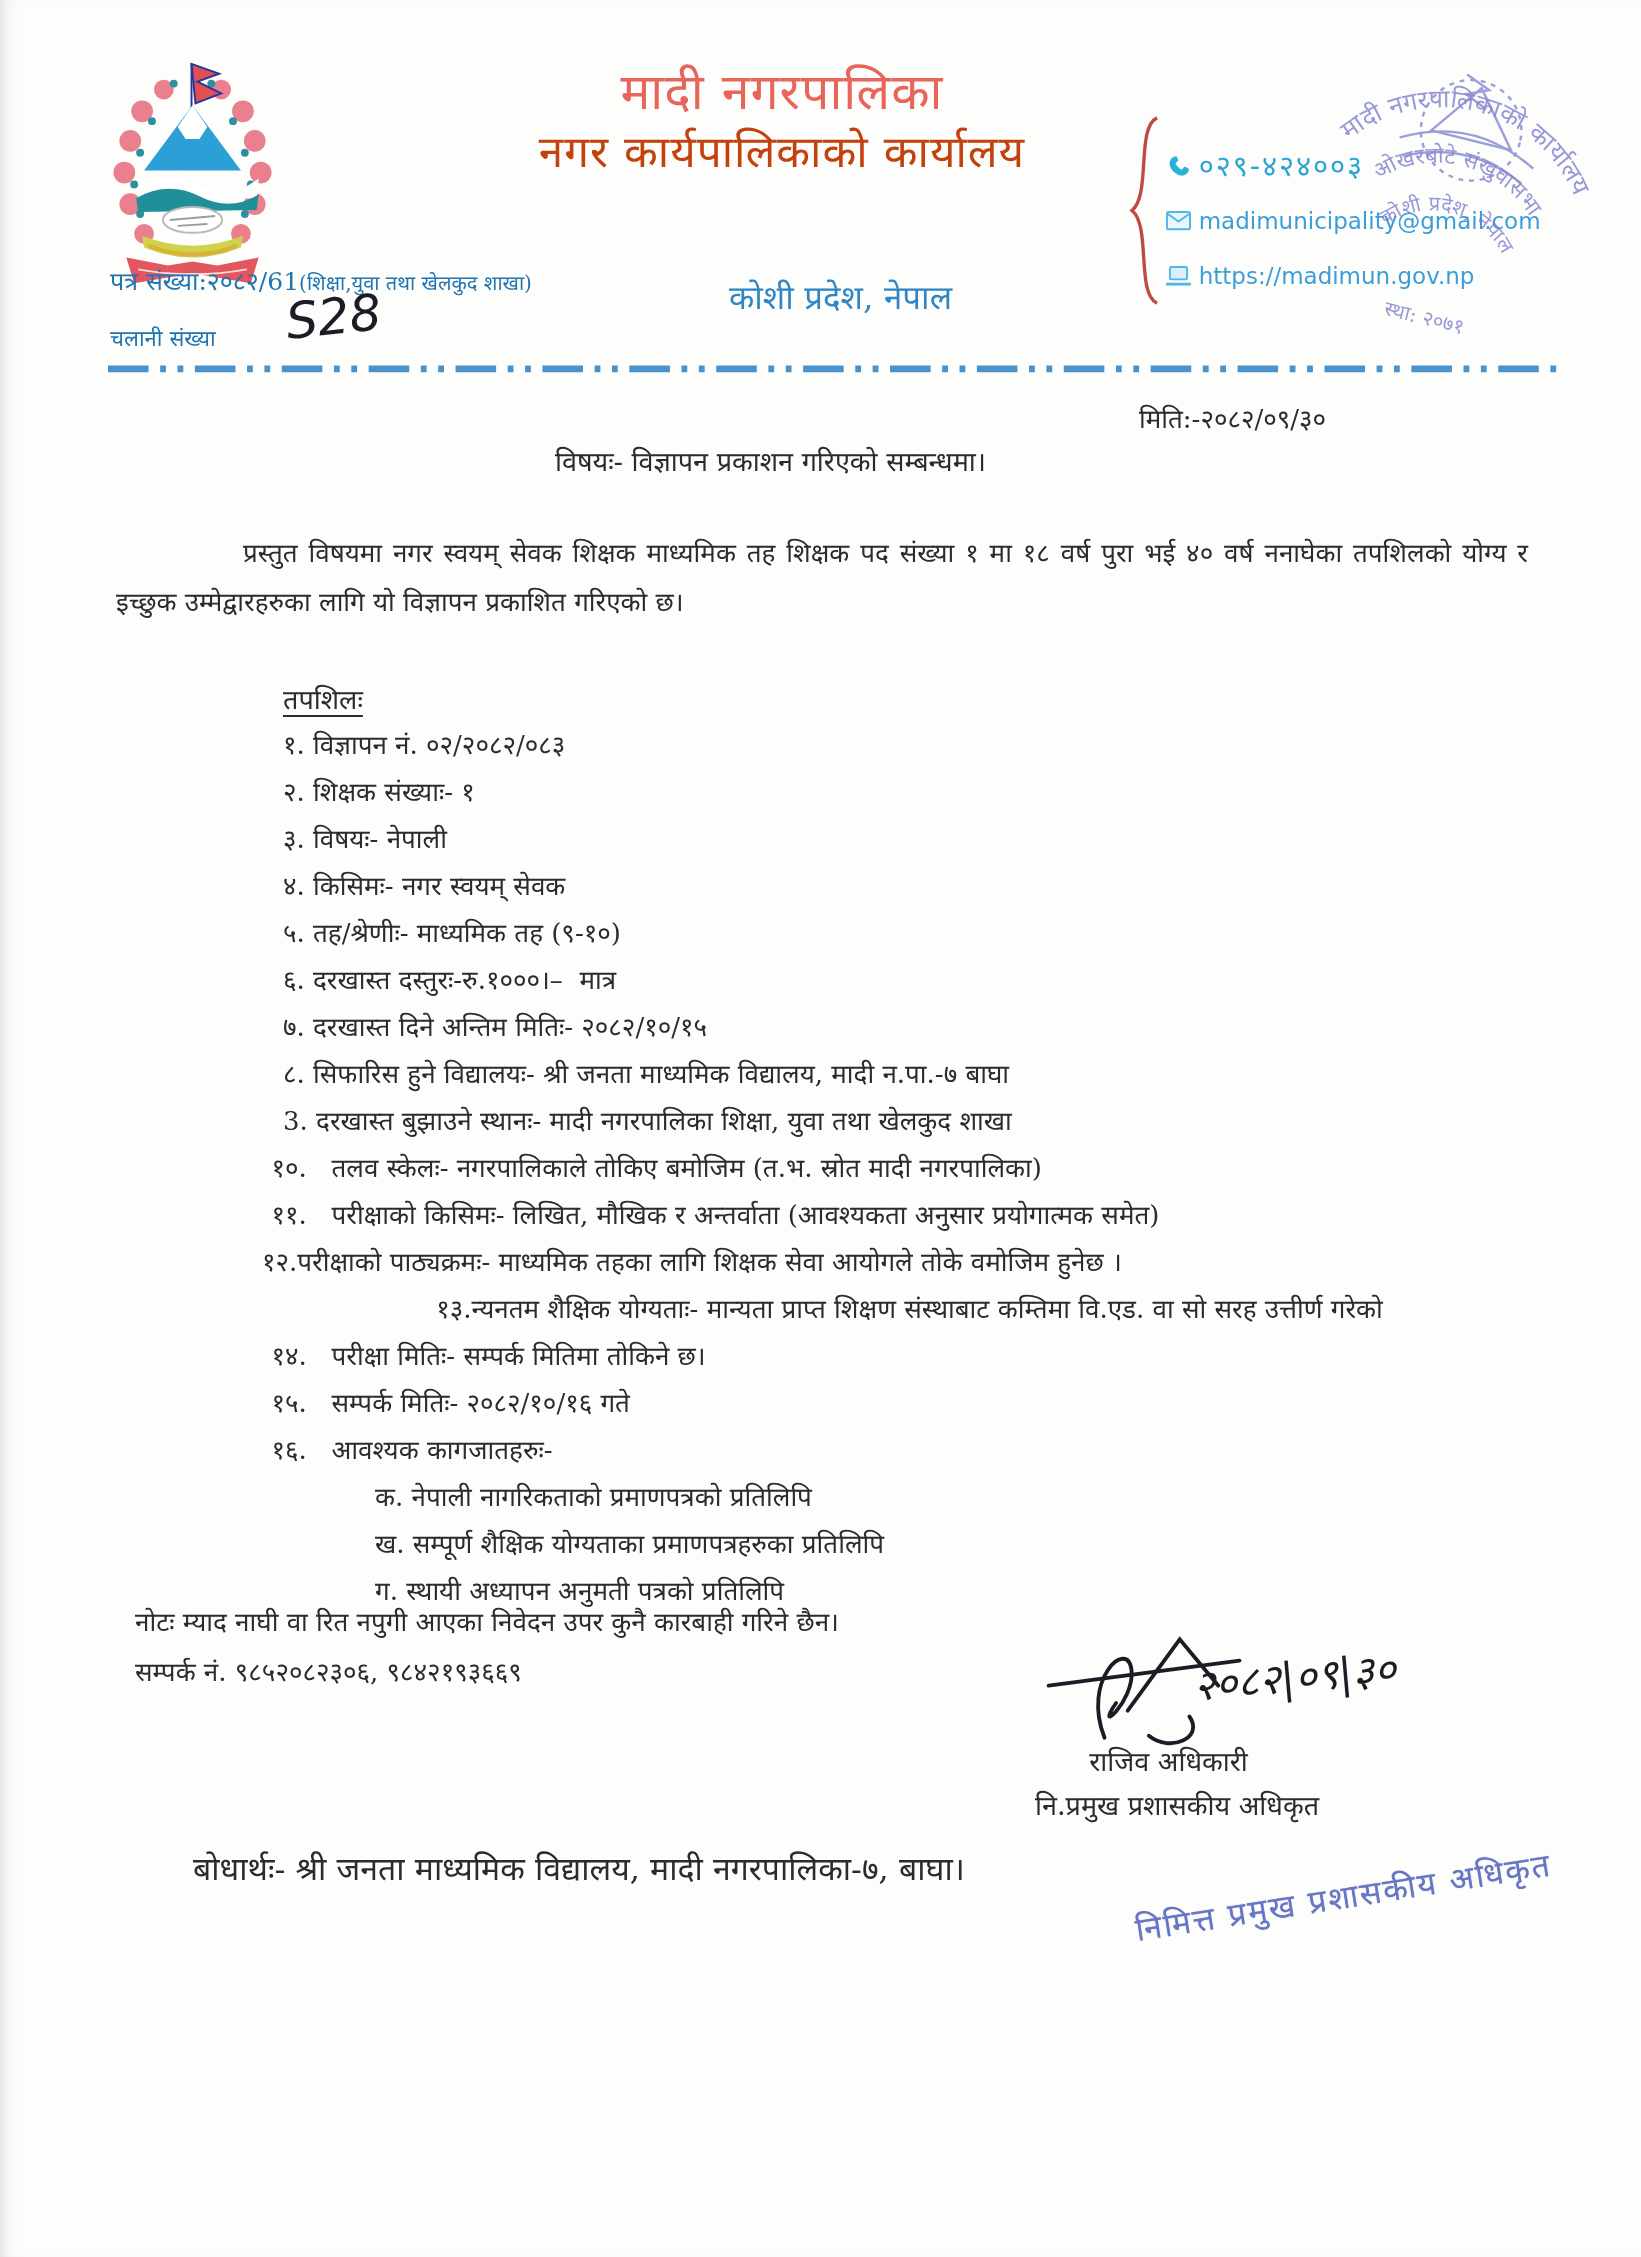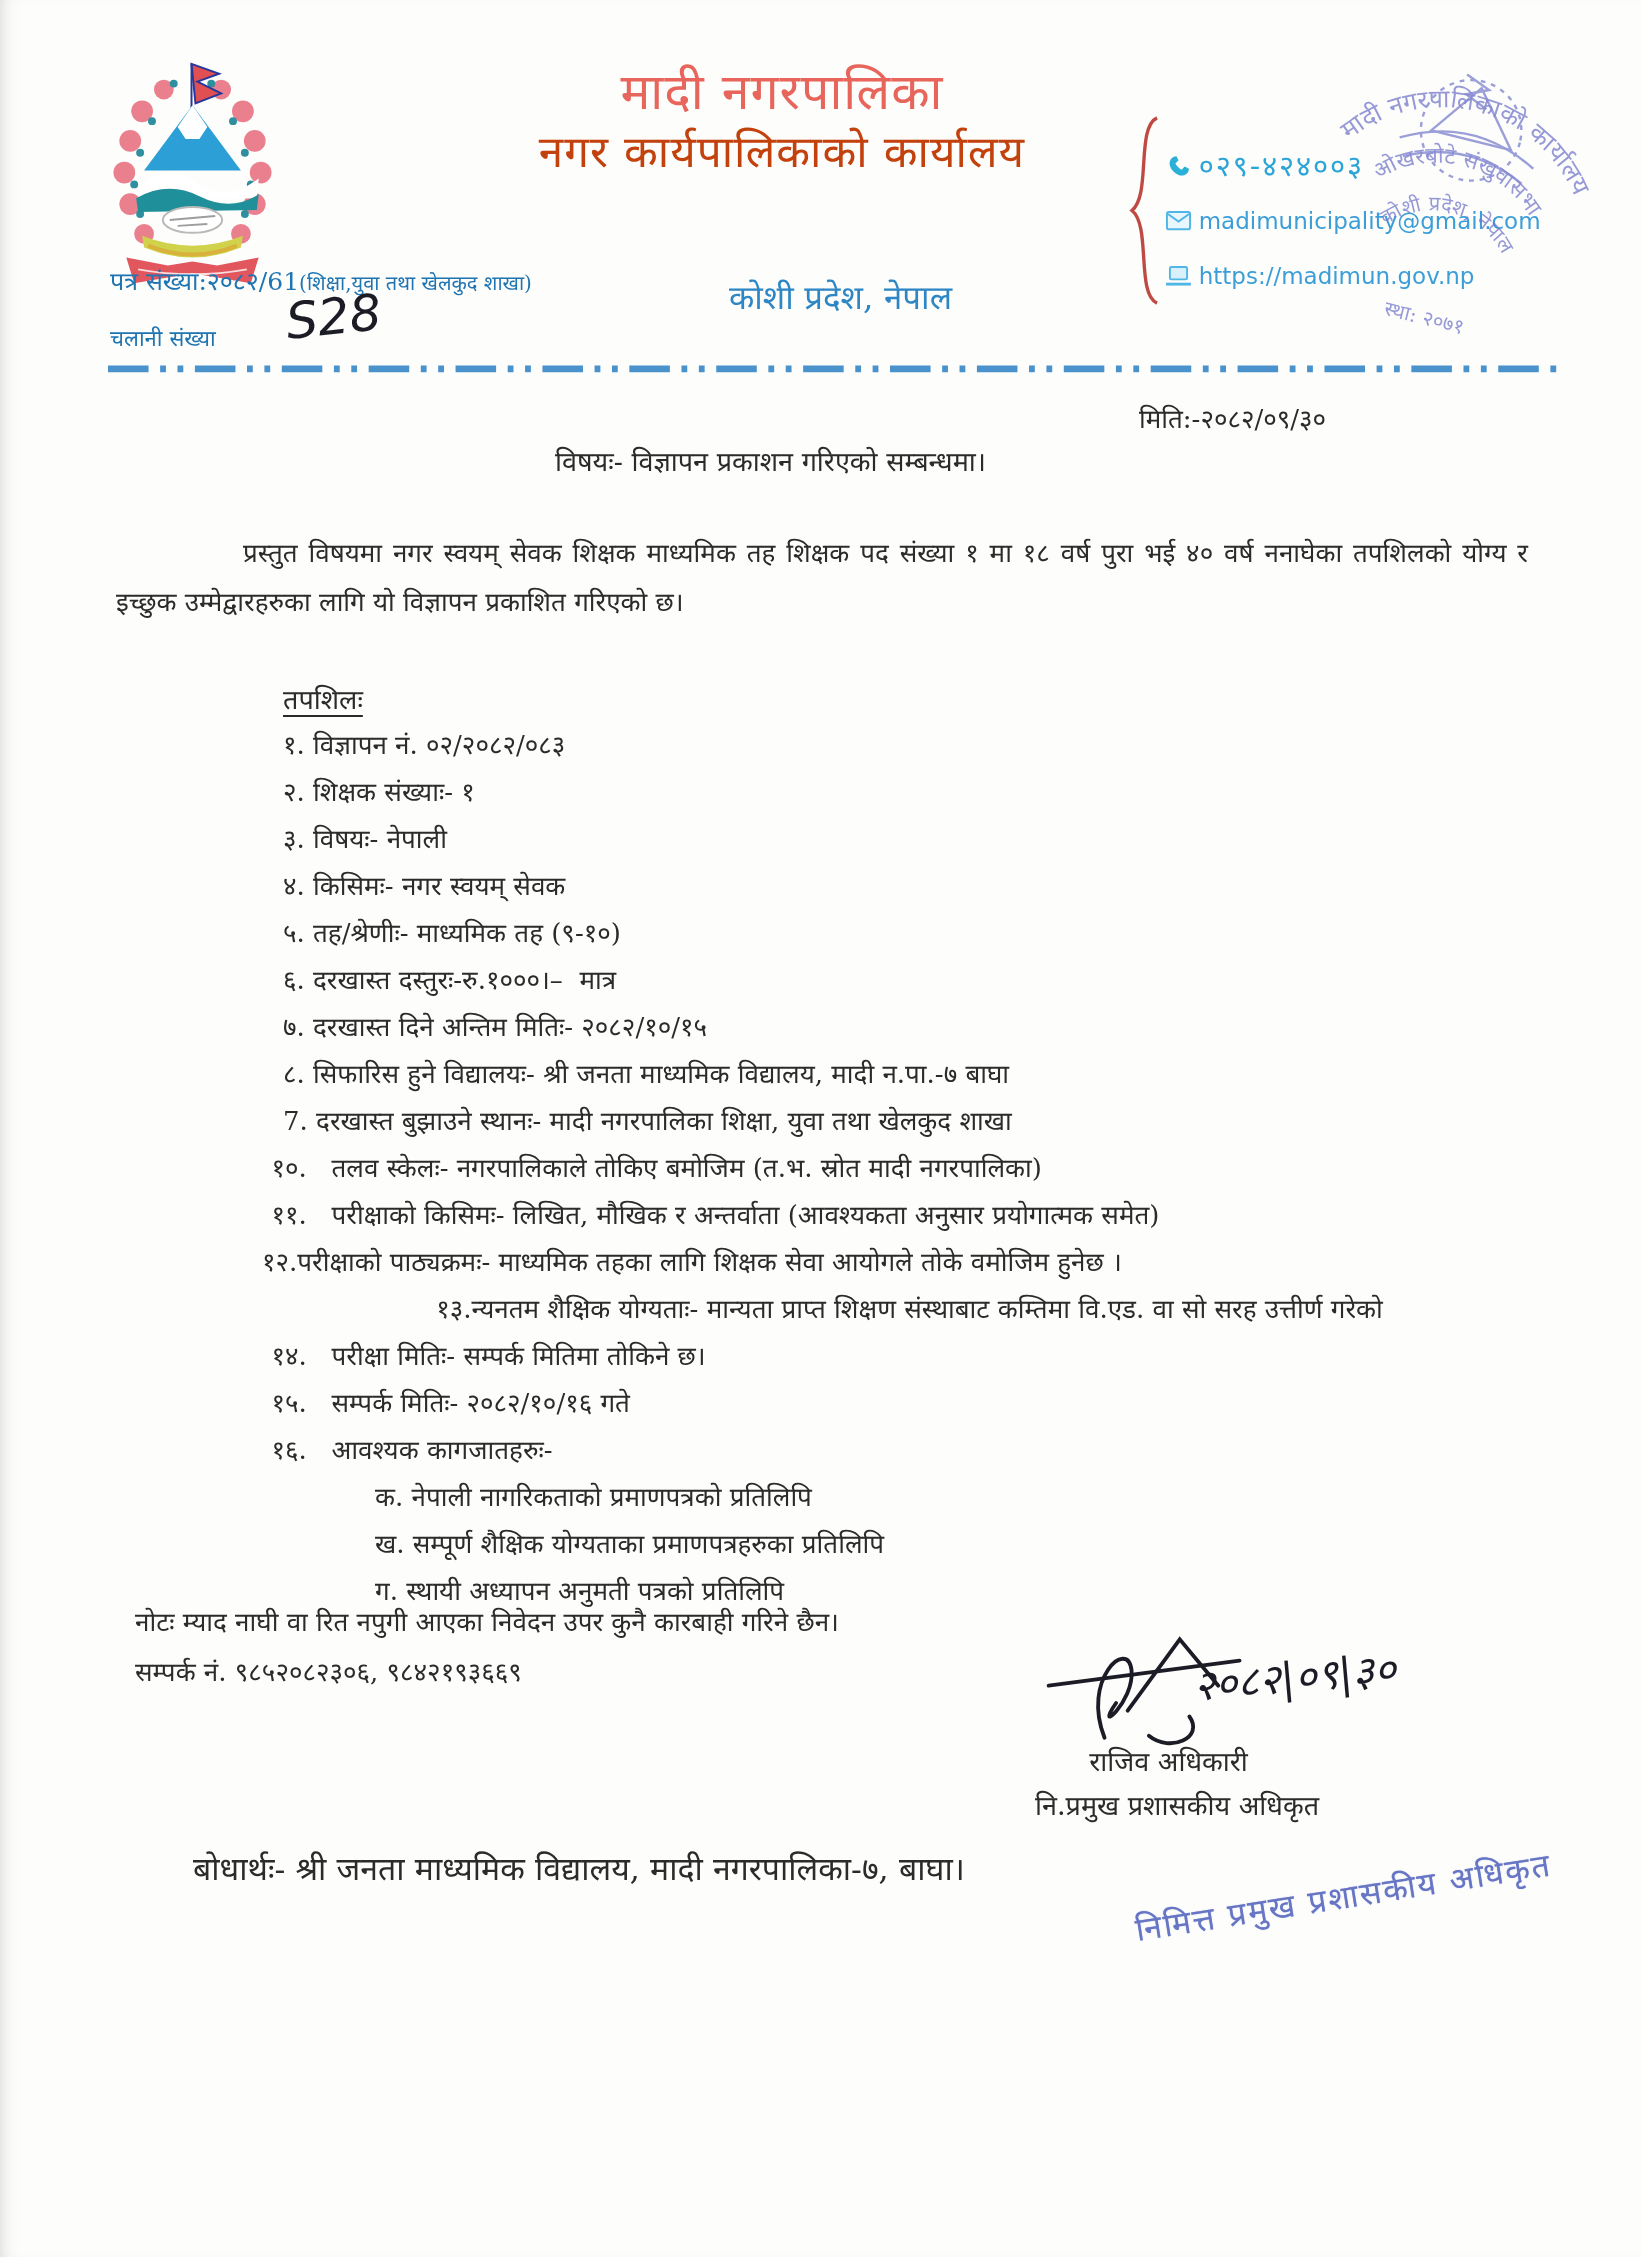--- a/index.html
+++ b/index.html
@@ -168,21 +168,21 @@
 
   <div class="abs" style="left:283px;top:722px;width:1274px;">
     <div class="item">१. विज्ञापन नं. ०२/२०८२/०८३</div>
     <div class="item">२. शिक्षक संख्याः- १</div>
     <div class="item">३. विषयः- नेपाली</div>
     <div class="item">४. किसिमः- नगर स्वयम् सेवक</div>
     <div class="item">५. तह/श्रेणीः- माध्यमिक तह (९-१०)</div>
     <div class="item">६. दरखास्त दस्तुरः-रु.१०००।–  मात्र</div>
     <div class="item">७. दरखास्त दिने अन्तिम मितिः- २०८२/१०/१५</div>
     <div class="item">८. सिफारिस हुने विद्यालयः- श्री जनता माध्यमिक विद्यालय, मादी न.पा.-७ बाघा</div>
-    <div class="item">7. दरखास्त बुझाउने स्थानः- मादी नगरपालिका शिक्षा, युवा तथा खेलकुद शाखा</div>
+    <div class="item">3. दरखास्त बुझाउने स्थानः- मादी नगरपालिका शिक्षा, युवा तथा खेलकुद शाखा</div>
     <div class="item" style="margin-left:-11.6px;">१०.   तलव स्केलः- नगरपालिकाले तोकिए बमोजिम (त.भ. स्रोत मादी नगरपालिका)</div>
     <div class="item" style="margin-left:-11.6px;">११.   परीक्षाको किसिमः- लिखित, मौखिक र अन्तर्वाता (आवश्यकता अनुसार प्रयोगात्मक समेत)</div>
     <div class="item" style="margin-left:-21px;">१२.परीक्षाको पाठ्यक्रमः- माध्यमिक तहका लागि शिक्षक सेवा आयोगले तोके वमोजिम हुनेछ ।</div>
     <div class="item" style="margin-left:-21px;text-align:center;">१३.न्यनतम शैक्षिक योग्यताः- मान्यता प्राप्त शिक्षण संस्थाबाट कम्तिमा वि.एड. वा सो सरह उत्तीर्ण गरेको</div>
     <div class="item" style="margin-left:-11.6px;">१४.   परीक्षा मितिः- सम्पर्क मितिमा तोकिने छ।</div>
     <div class="item" style="margin-left:-11.6px;">१५.   सम्पर्क मितिः- २०८२/१०/१६ गते</div>
     <div class="item" style="margin-left:-11.6px;">१६.   आवश्यक कागजातहरुः-</div>
     <div class="subitem">क. नेपाली नागरिकताको प्रमाणपत्रको प्रतिलिपि</div>
     <div class="subitem">ख. सम्पूर्ण शैक्षिक योग्यताका प्रमाणपत्रहरुका प्रतिलिपि</div>
     <div class="subitem">ग. स्थायी अध्यापन अनुमती पत्रको प्रतिलिपि</div>

